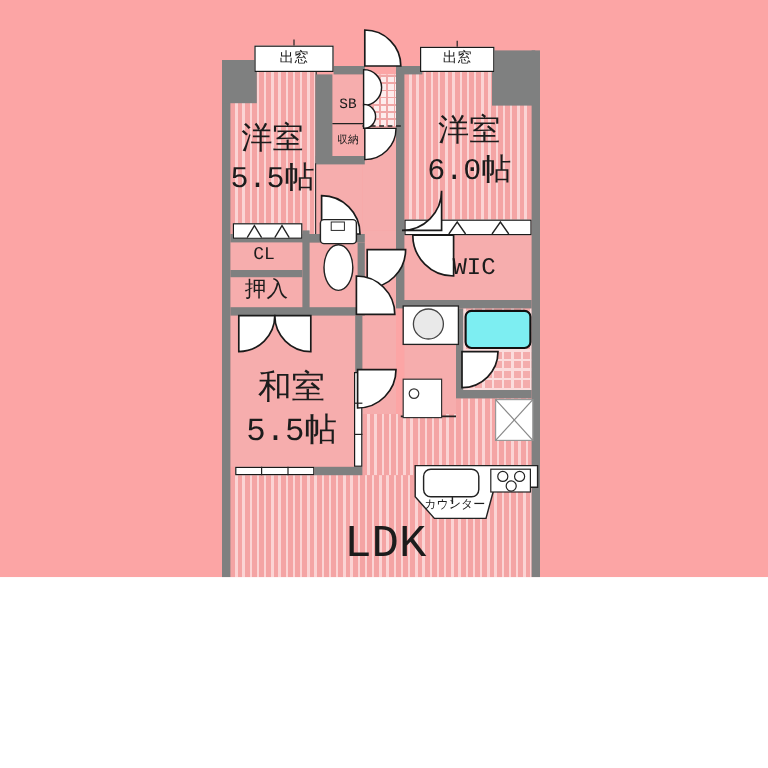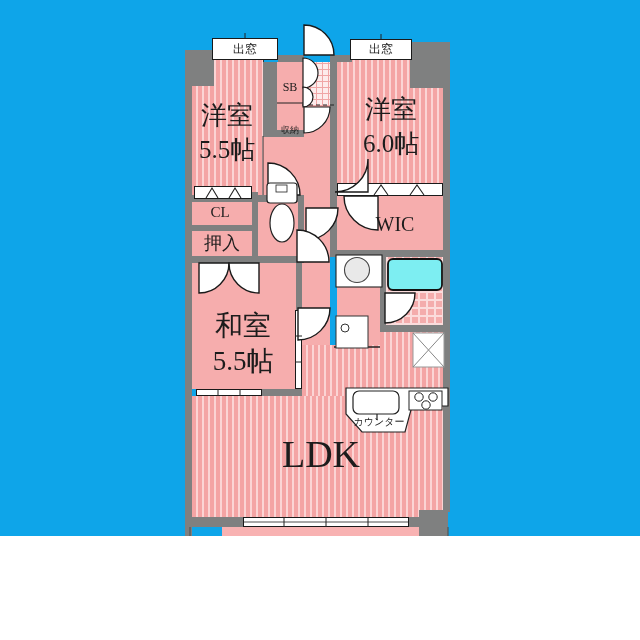--- a/index.html
+++ b/index.html
@@ -1,17 +1,17 @@
 <!DOCTYPE html>
 <html><head>
 <meta charset="utf-8">
 <style>
   html,body{margin:0;padding:0;background:#fff;}
-  #canvas{position:relative;width:640px;height:536px;background:#0ea5e9;overflow:hidden;
-          font-family:Liberation Serif, serif;}
+  #canvas{position:relative;width:640px;height:481px;background:#fca5a5;overflow:hidden;
+          font-family:Liberation Mono, monospace;}
   .abs{position:absolute;}
   .striped{background:repeating-linear-gradient(90deg,#f4a4a4 0 4px,#fbd4d4 4px 6px);}
   .plain{background:#f6adad;}
   .tile{background-color:#fdecec;
         background-image:repeating-linear-gradient(0deg,#f0a6a6 0 1.3px,transparent 1.3px 6px),
                          repeating-linear-gradient(90deg,#f0a6a6 0 1.3px,transparent 1.3px 6px);}
   .tileBath{background-color:#f4acac;
         background-image:repeating-linear-gradient(0deg,#fbdcdc 0 2px,transparent 2px 8px),
                          repeating-linear-gradient(90deg,#fbdcdc 0 2px,transparent 2px 8px);}
   .balc{background:#f8b2b2;}
@@ -148,21 +148,21 @@
   <div class="lbl" style="left:245px;top:49px;font-size:12px;">出窓</div>
   <div class="lbl" style="left:381px;top:49px;font-size:12px;">出窓</div>
 
   <div class="lbl" style="left:227px;top:116px;font-size:26px;">洋室</div>
   <div class="lbl" style="left:227px;top:149px;font-size:25px;">5.5帖</div>
 
   <div class="lbl" style="left:391px;top:110px;font-size:26px;">洋室</div>
   <div class="lbl" style="left:391px;top:143px;font-size:25px;">6.0帖</div>
 
   <div class="lbl" style="left:290px;top:87px;font-size:12px;">SB</div>
-  <div class="lbl" style="left:290px;top:130px;font-size:9px;">収納</div>
+  <div class="lbl" style="left:290px;top:118px;font-size:9px;">収納</div>
   <div class="lbl" style="left:220px;top:212px;font-size:15px;">CL</div>
   <div class="lbl" style="left:222px;top:243px;font-size:18px;">押入</div>
 
   <div class="lbl" style="left:395px;top:224px;font-size:20px;">WIC</div>
 
   <div class="lbl" style="left:243px;top:326px;font-size:28px;">和室</div>
   <div class="lbl" style="left:243px;top:361px;font-size:27px;">5.5帖</div>
 
   <div class="lbl" style="left:379px;top:422px;font-size:10px;">カウンター</div>
 

